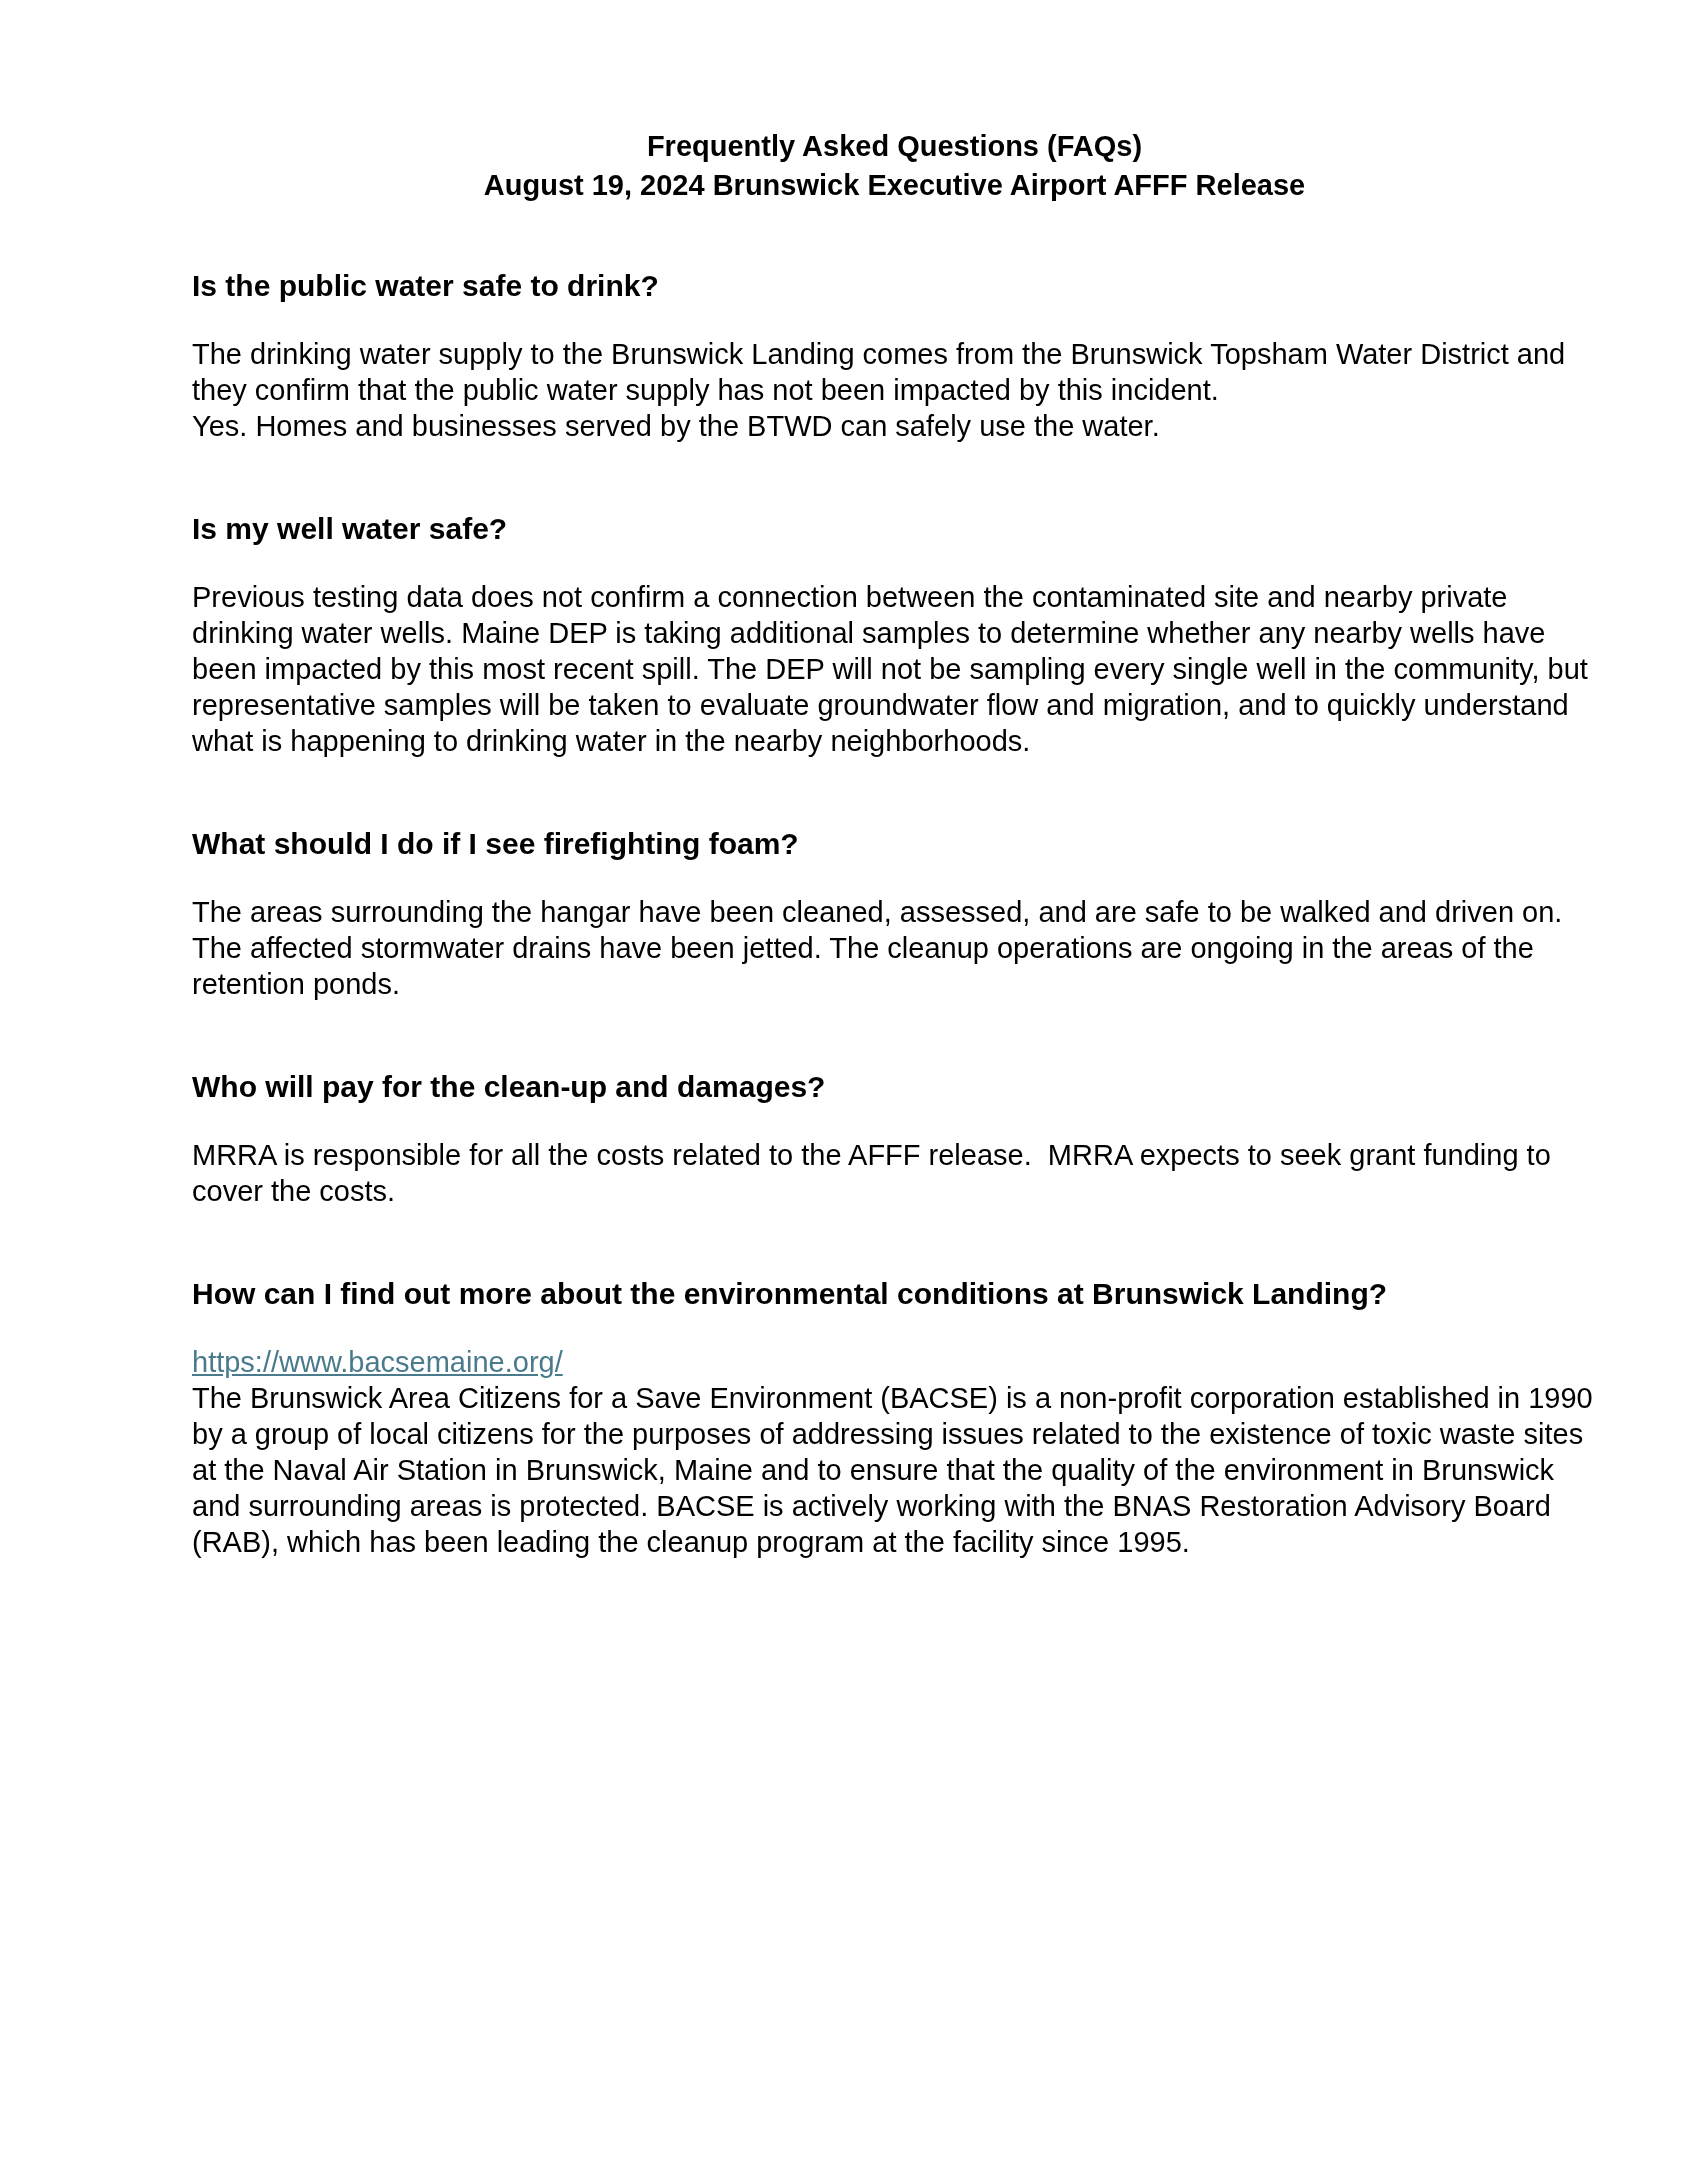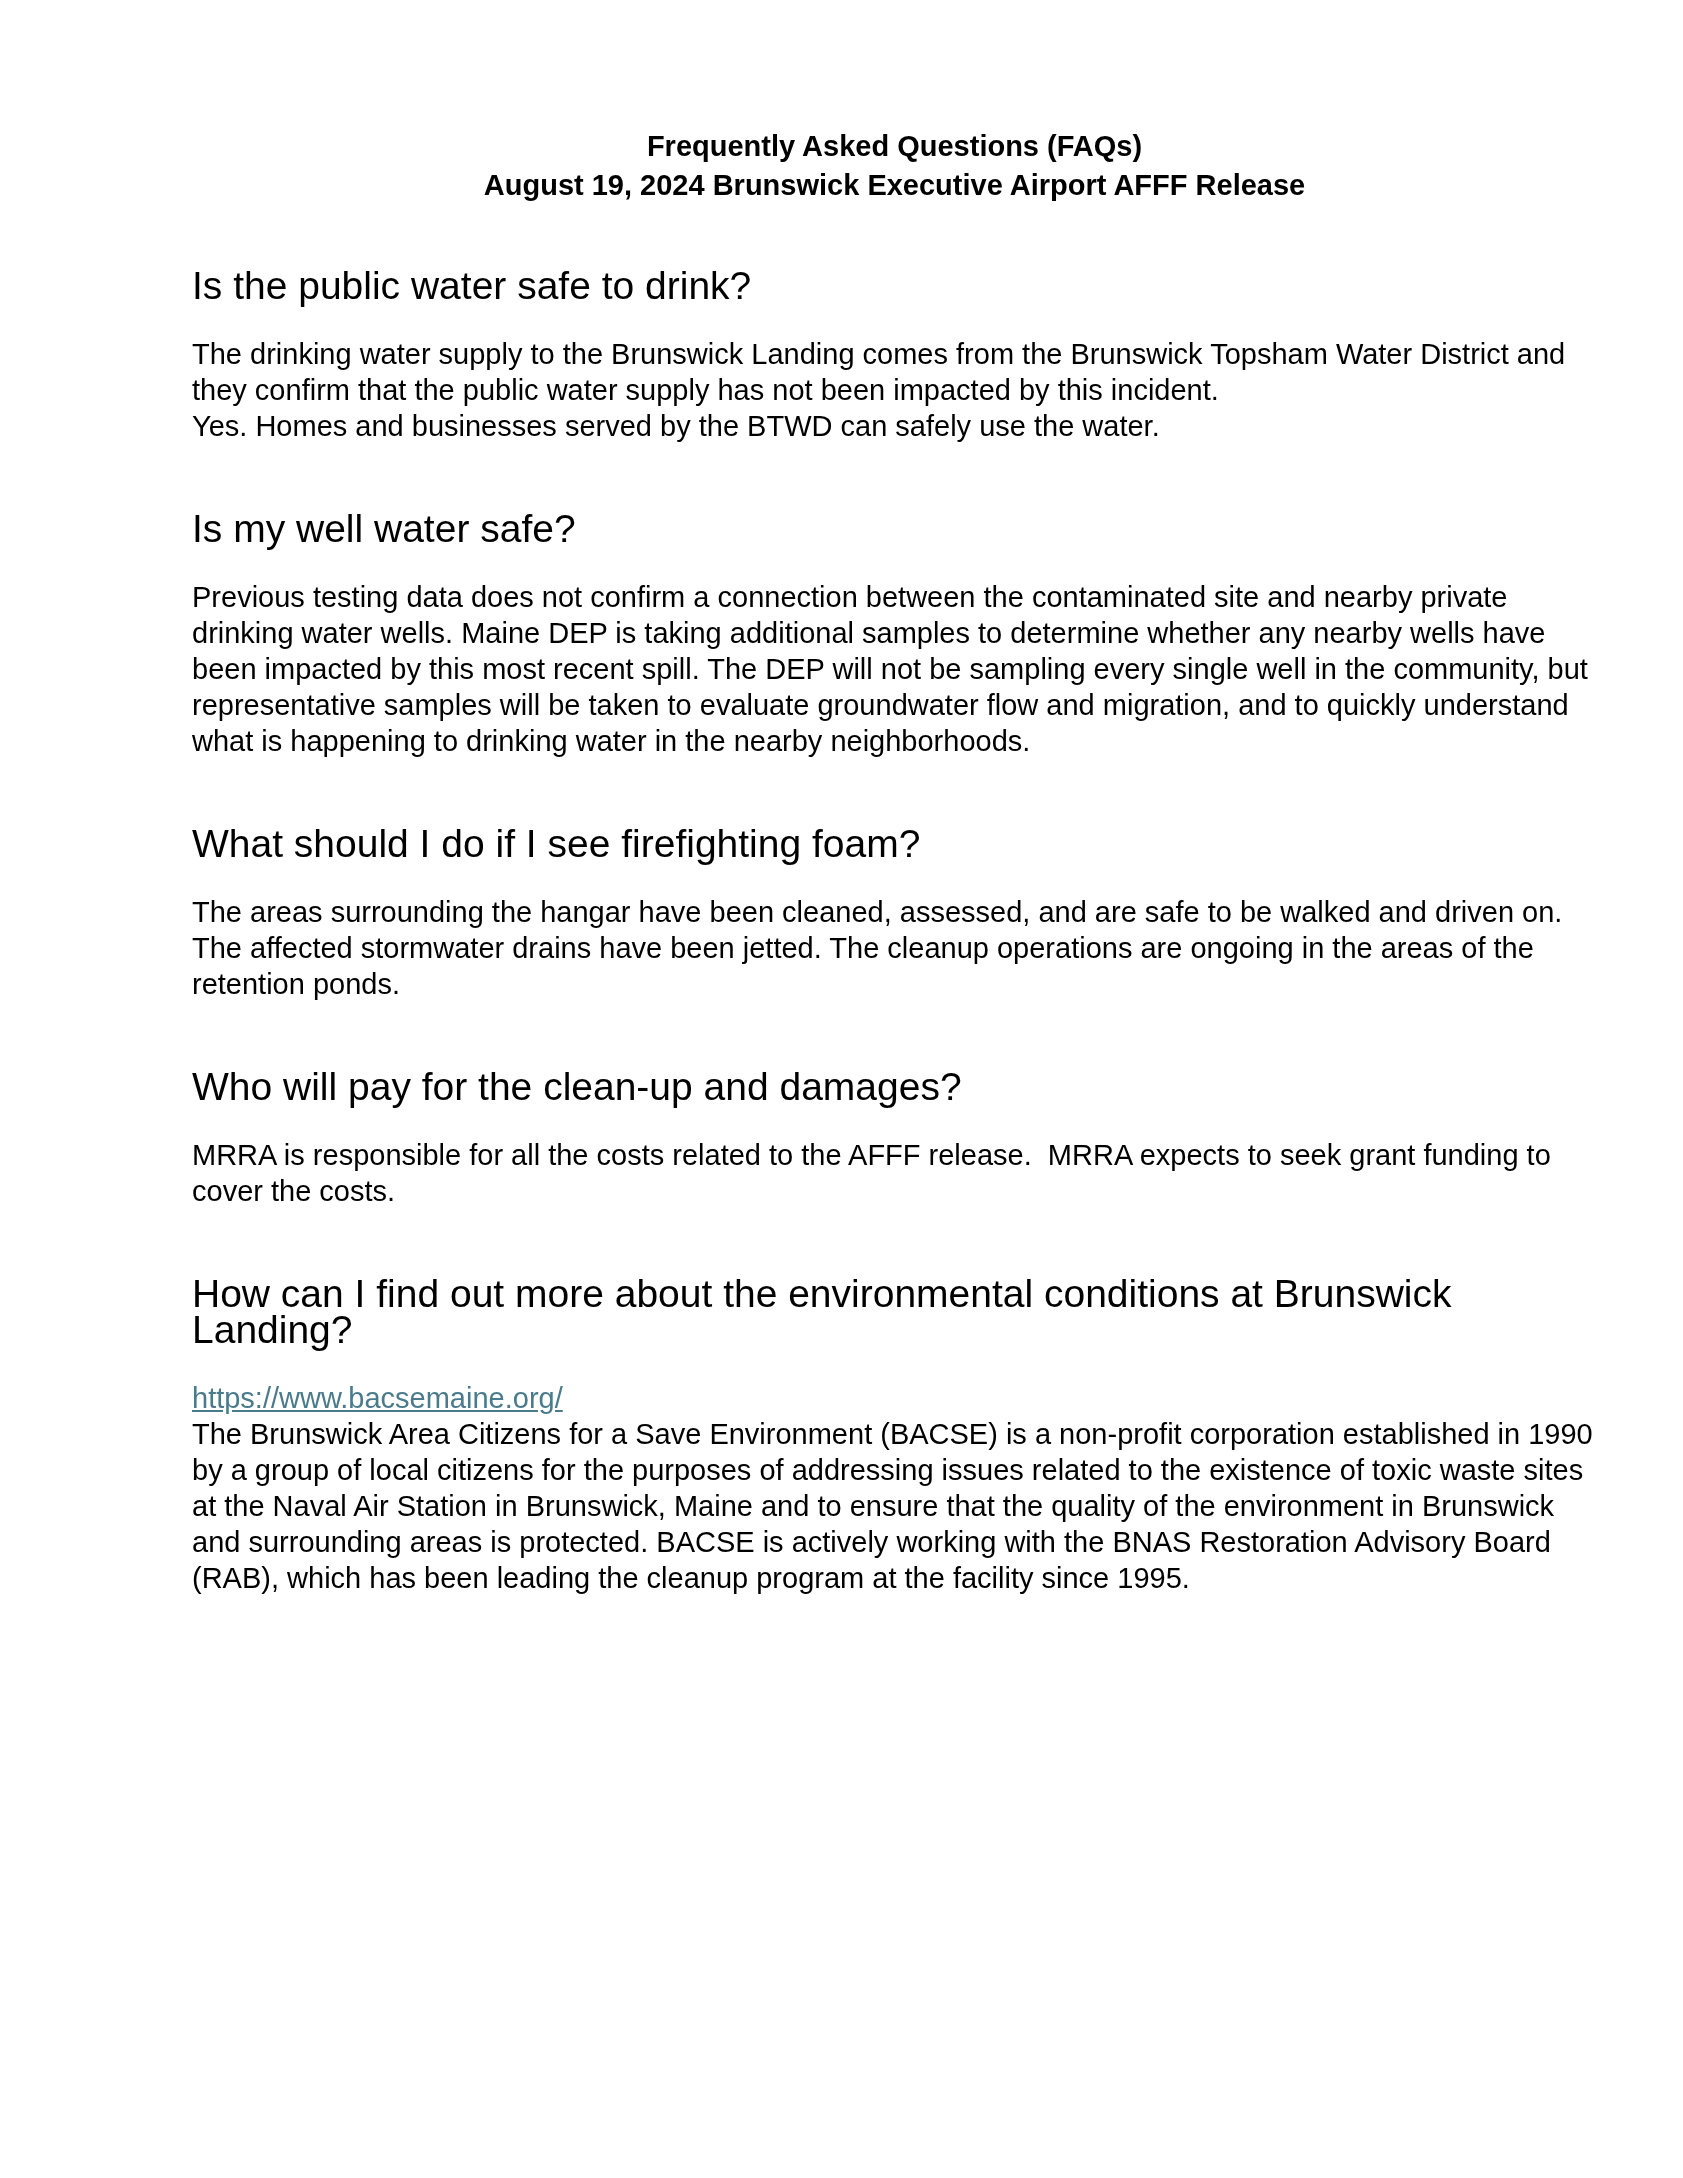--- a/index.html
+++ b/index.html
@@ -18,22 +18,22 @@
     overflow: hidden;
     margin-left: 48px;
   }
   .title-block {
     text-align: center;
     font-weight: bold;
     font-size: 29px;
     line-height: 39px;
   }
   .faq-section .q {
-    font-size: 39px;
-    font-weight: normal;
+    font-size: 30px;
+    font-weight: bold;
     line-height: 36px;
     margin-top: 67px;
   }
   .faq-section:first-of-type .q {
     margin-top: 63px;
   }
   .faq-section .a {
     margin-top: 32px;
     font-size: 29px;
     line-height: 36px;

